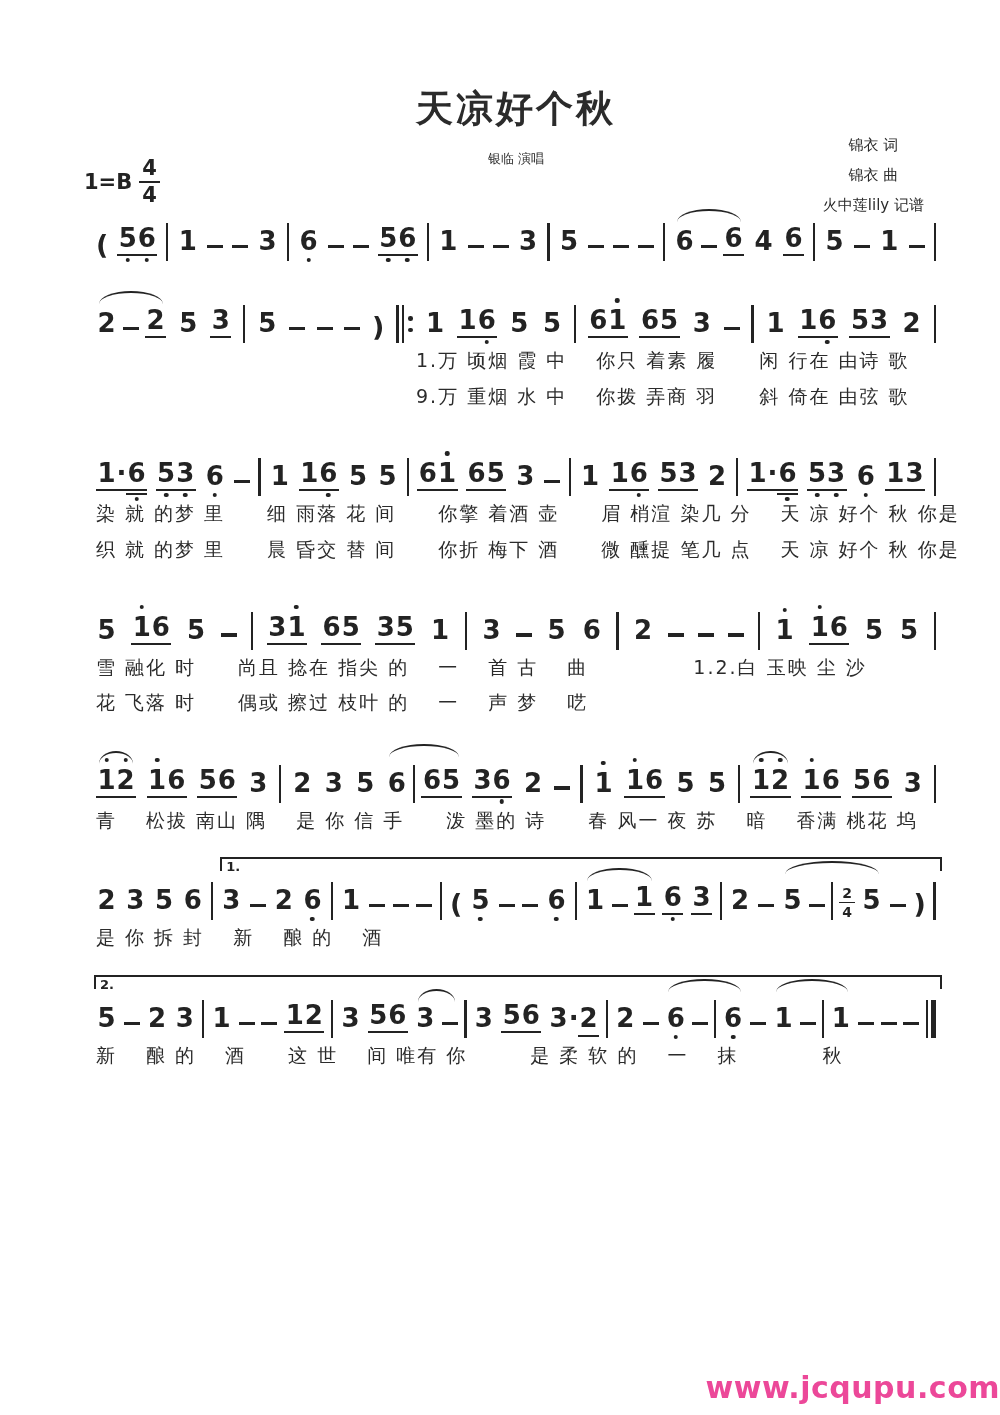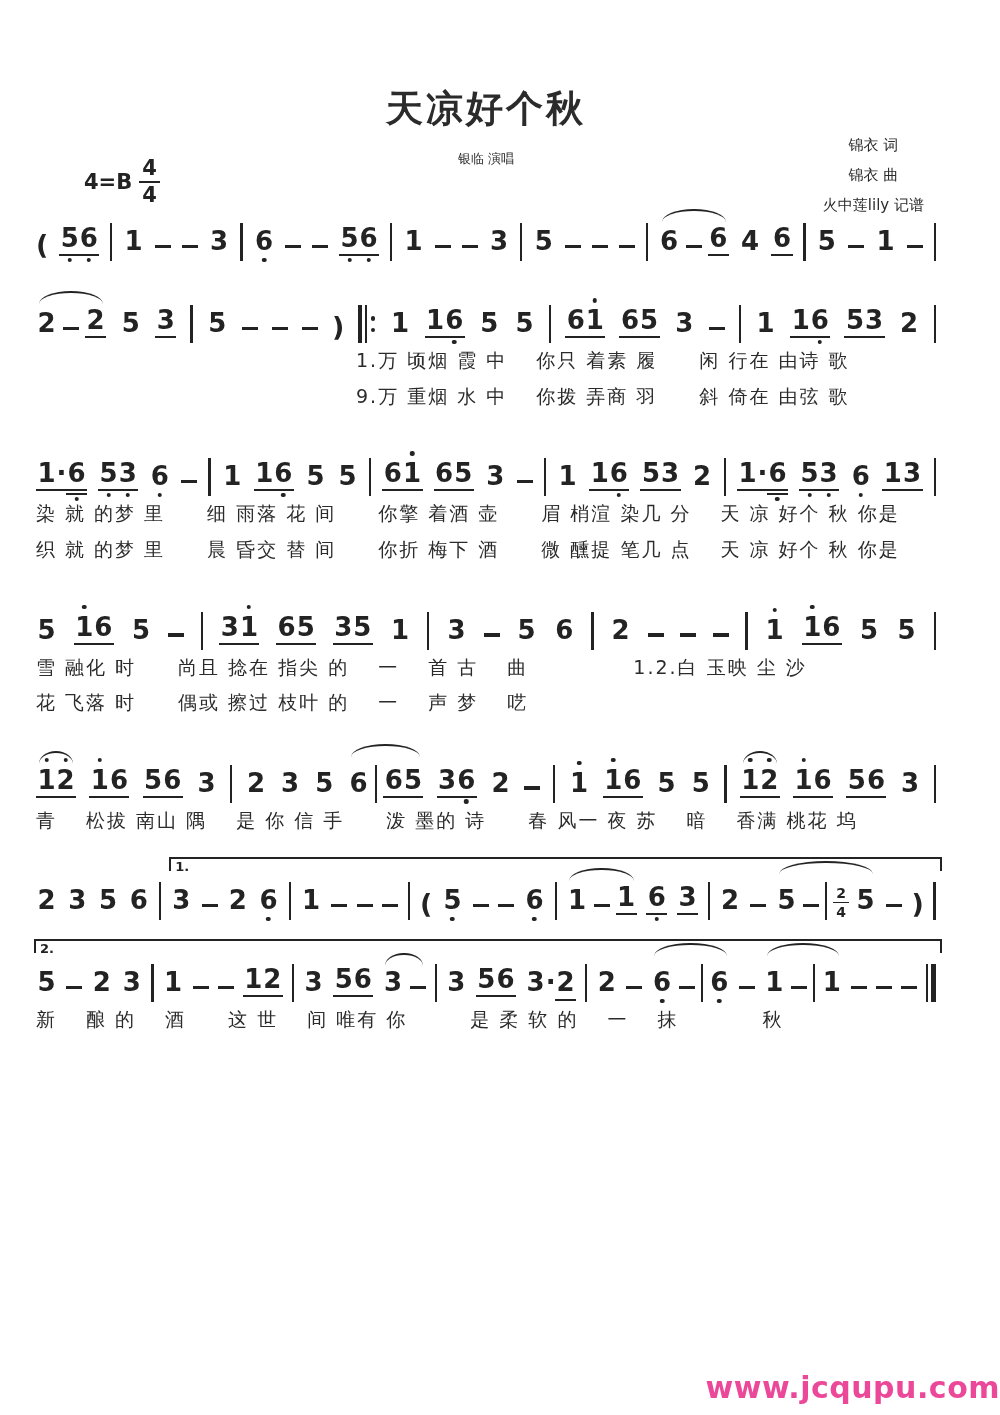--- a/index.html
+++ b/index.html
@@ -1,21 +1,21 @@
 <!DOCTYPE html>
 <html><head>
 <meta charset="utf-8">
 <style>
   html,body{margin:0;padding:0;}
   body{
     width:1000px;height:1415px;position:relative;overflow:hidden;
     background:#ffffff;color:#262626;
     font-family:"DejaVu Sans","Liberation Sans",sans-serif;
   }
-  .sheet{padding:84px 64px 0 36px;}
+  .sheet{padding:84px 64px 0 96px;}
 
   
   .title{
     margin:0;text-align:center;font-size:37px;font-weight:bold;
     letter-spacing:3px;color:#2b2b2b;
   }
   .singer{text-align:center;font-size:13px;margin-top:16px;color:#2b2b2b;}
   .key-sig{
     position:absolute;left:84px;top:158px;display:flex;align-items:center;
     font-size:21px;font-weight:bold;color:#232323;
@@ -83,21 +83,21 @@
   }
 </style>
 </head>
 <body>
 
 <div class="sheet">
   <div class="header">
     <h1 class="title">天凉好个秋</h1>
     <div class="singer">银临 演唱</div>
     <div class="key-sig">
-      <span>4=B</span>
+      <span>1=B</span>
       <span class="frac">
         <span class="num">4</span>
         <span class="den">4</span>
       </span>
     </div>
     <div class="credits">
       <div>锦衣 词</div>
       <div>锦衣 曲</div>
       <div>火中莲lily 记谱</div>
     </div>
@@ -756,20 +756,21 @@
             <span class="tok">
               <span class="beam">
                 <span class="ch">5</span>
               </span>
             </span>
           </span>
           <span class="dash"></span>
           <span class="paren">)</span>
           <span class="bar"></span>
         </div>
+        <div class="lyr ly-5-0">是 你 拆 封　 新　 酿 的　 酒</div>
       </div>
       <div class="line">
         <div class="volta full">
           <span class="volta-label">2.</span>
         </div>
         <div class="notes-row">
           <span class="tok">
             <span class="beam">
               <span class="ch">5</span>
             </span>

